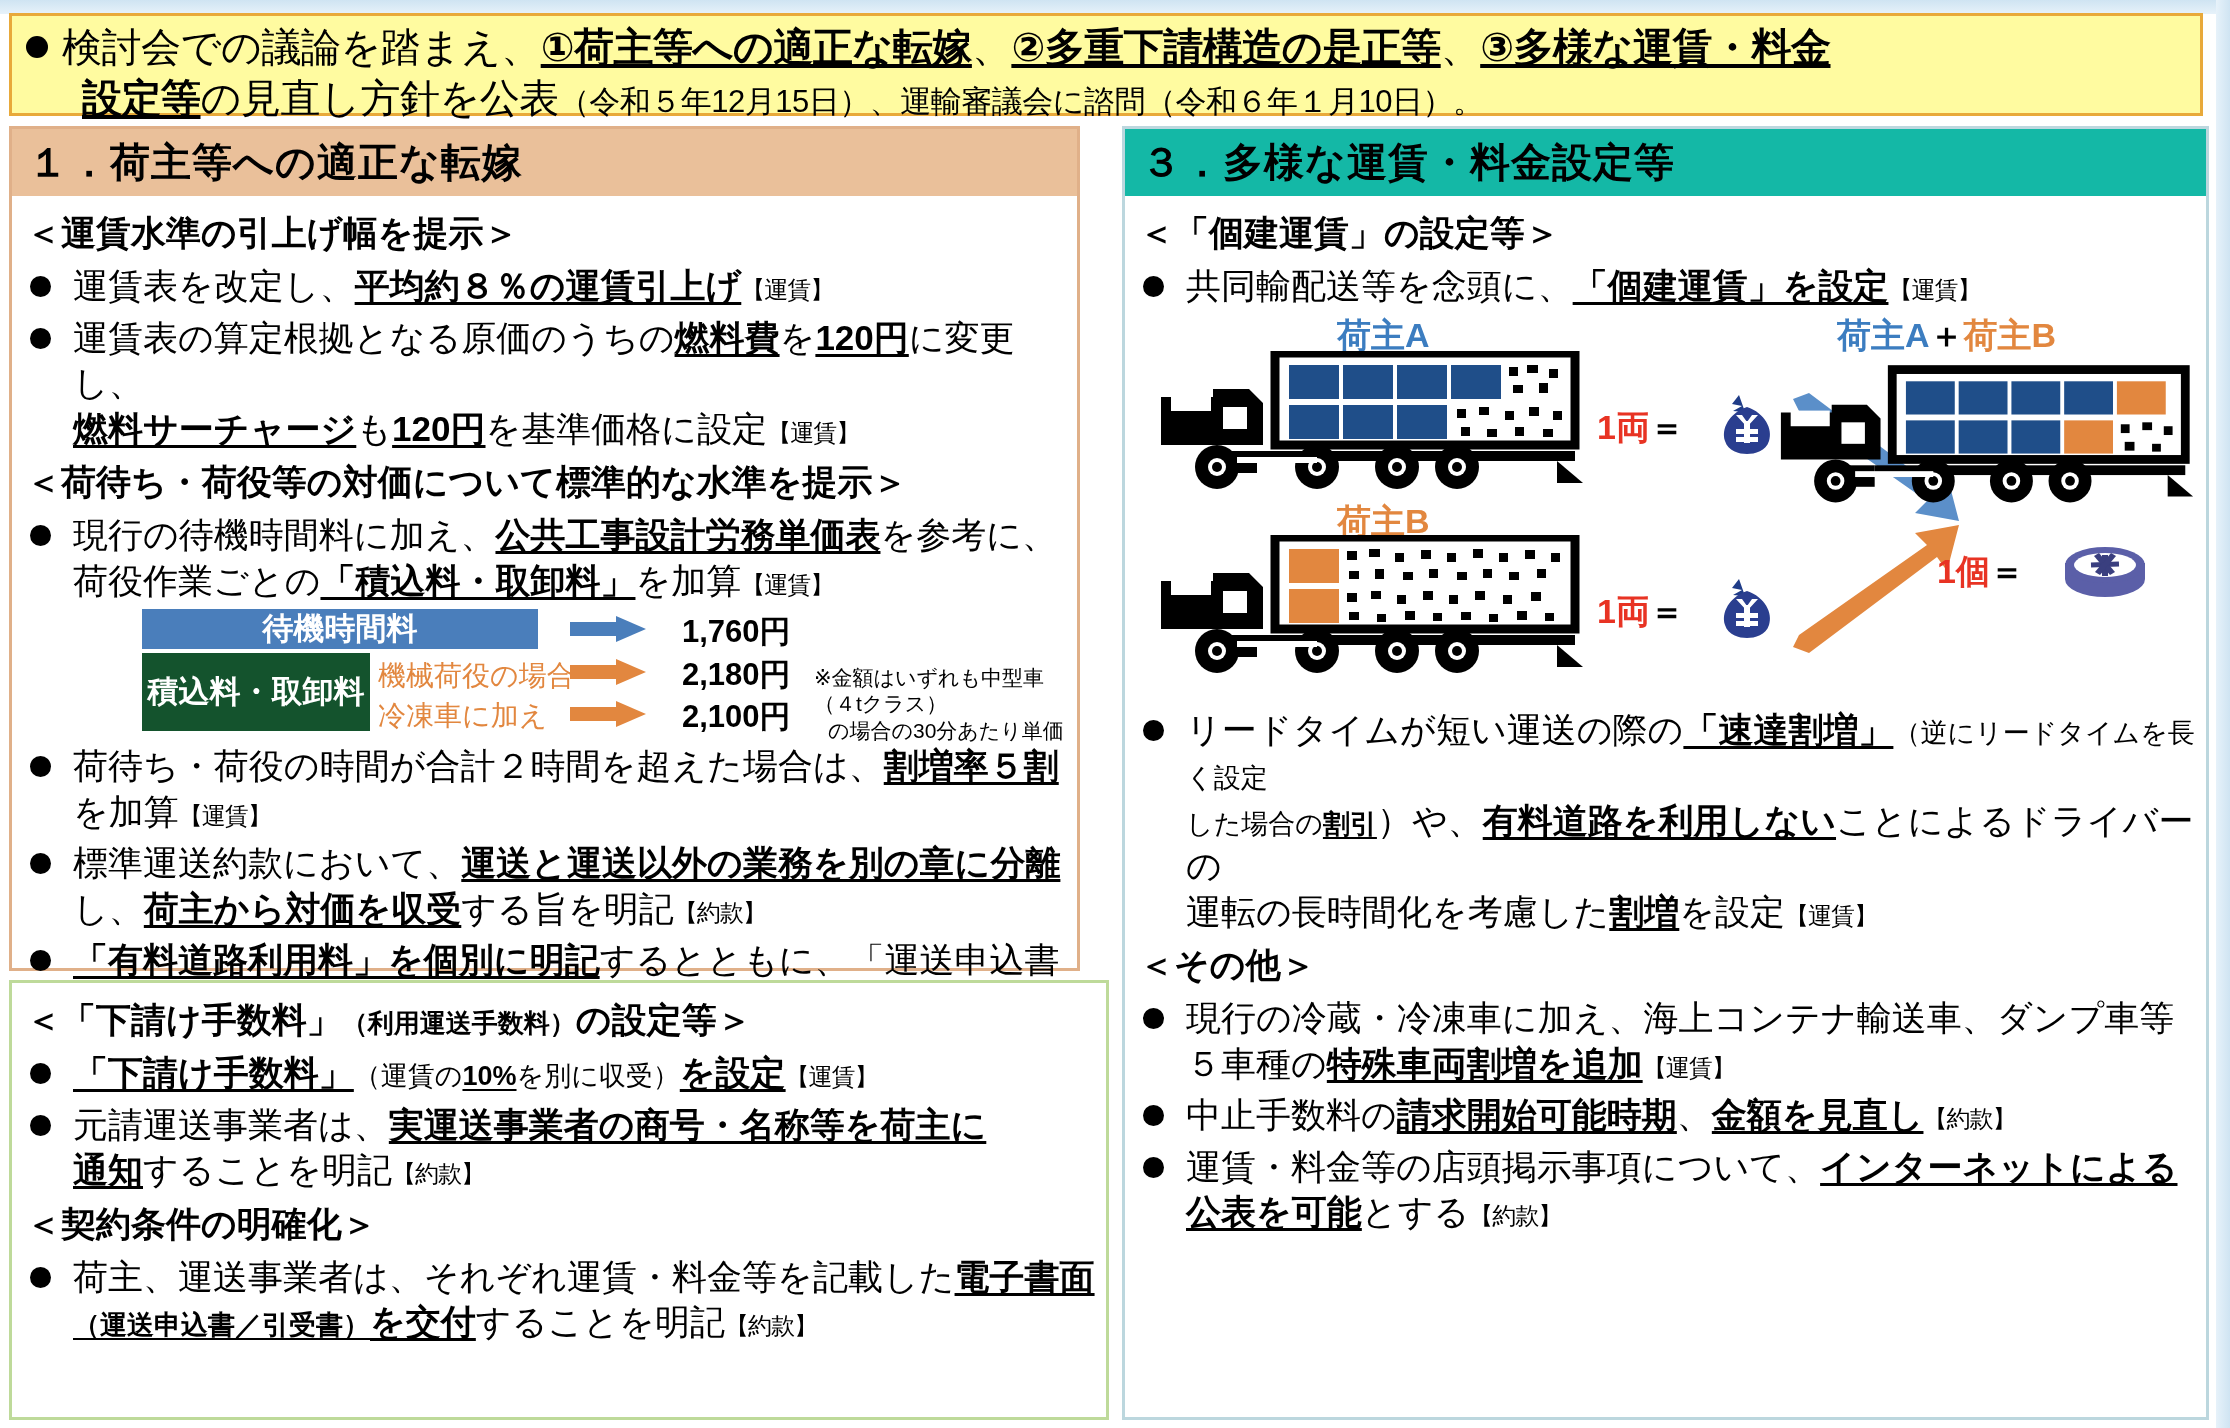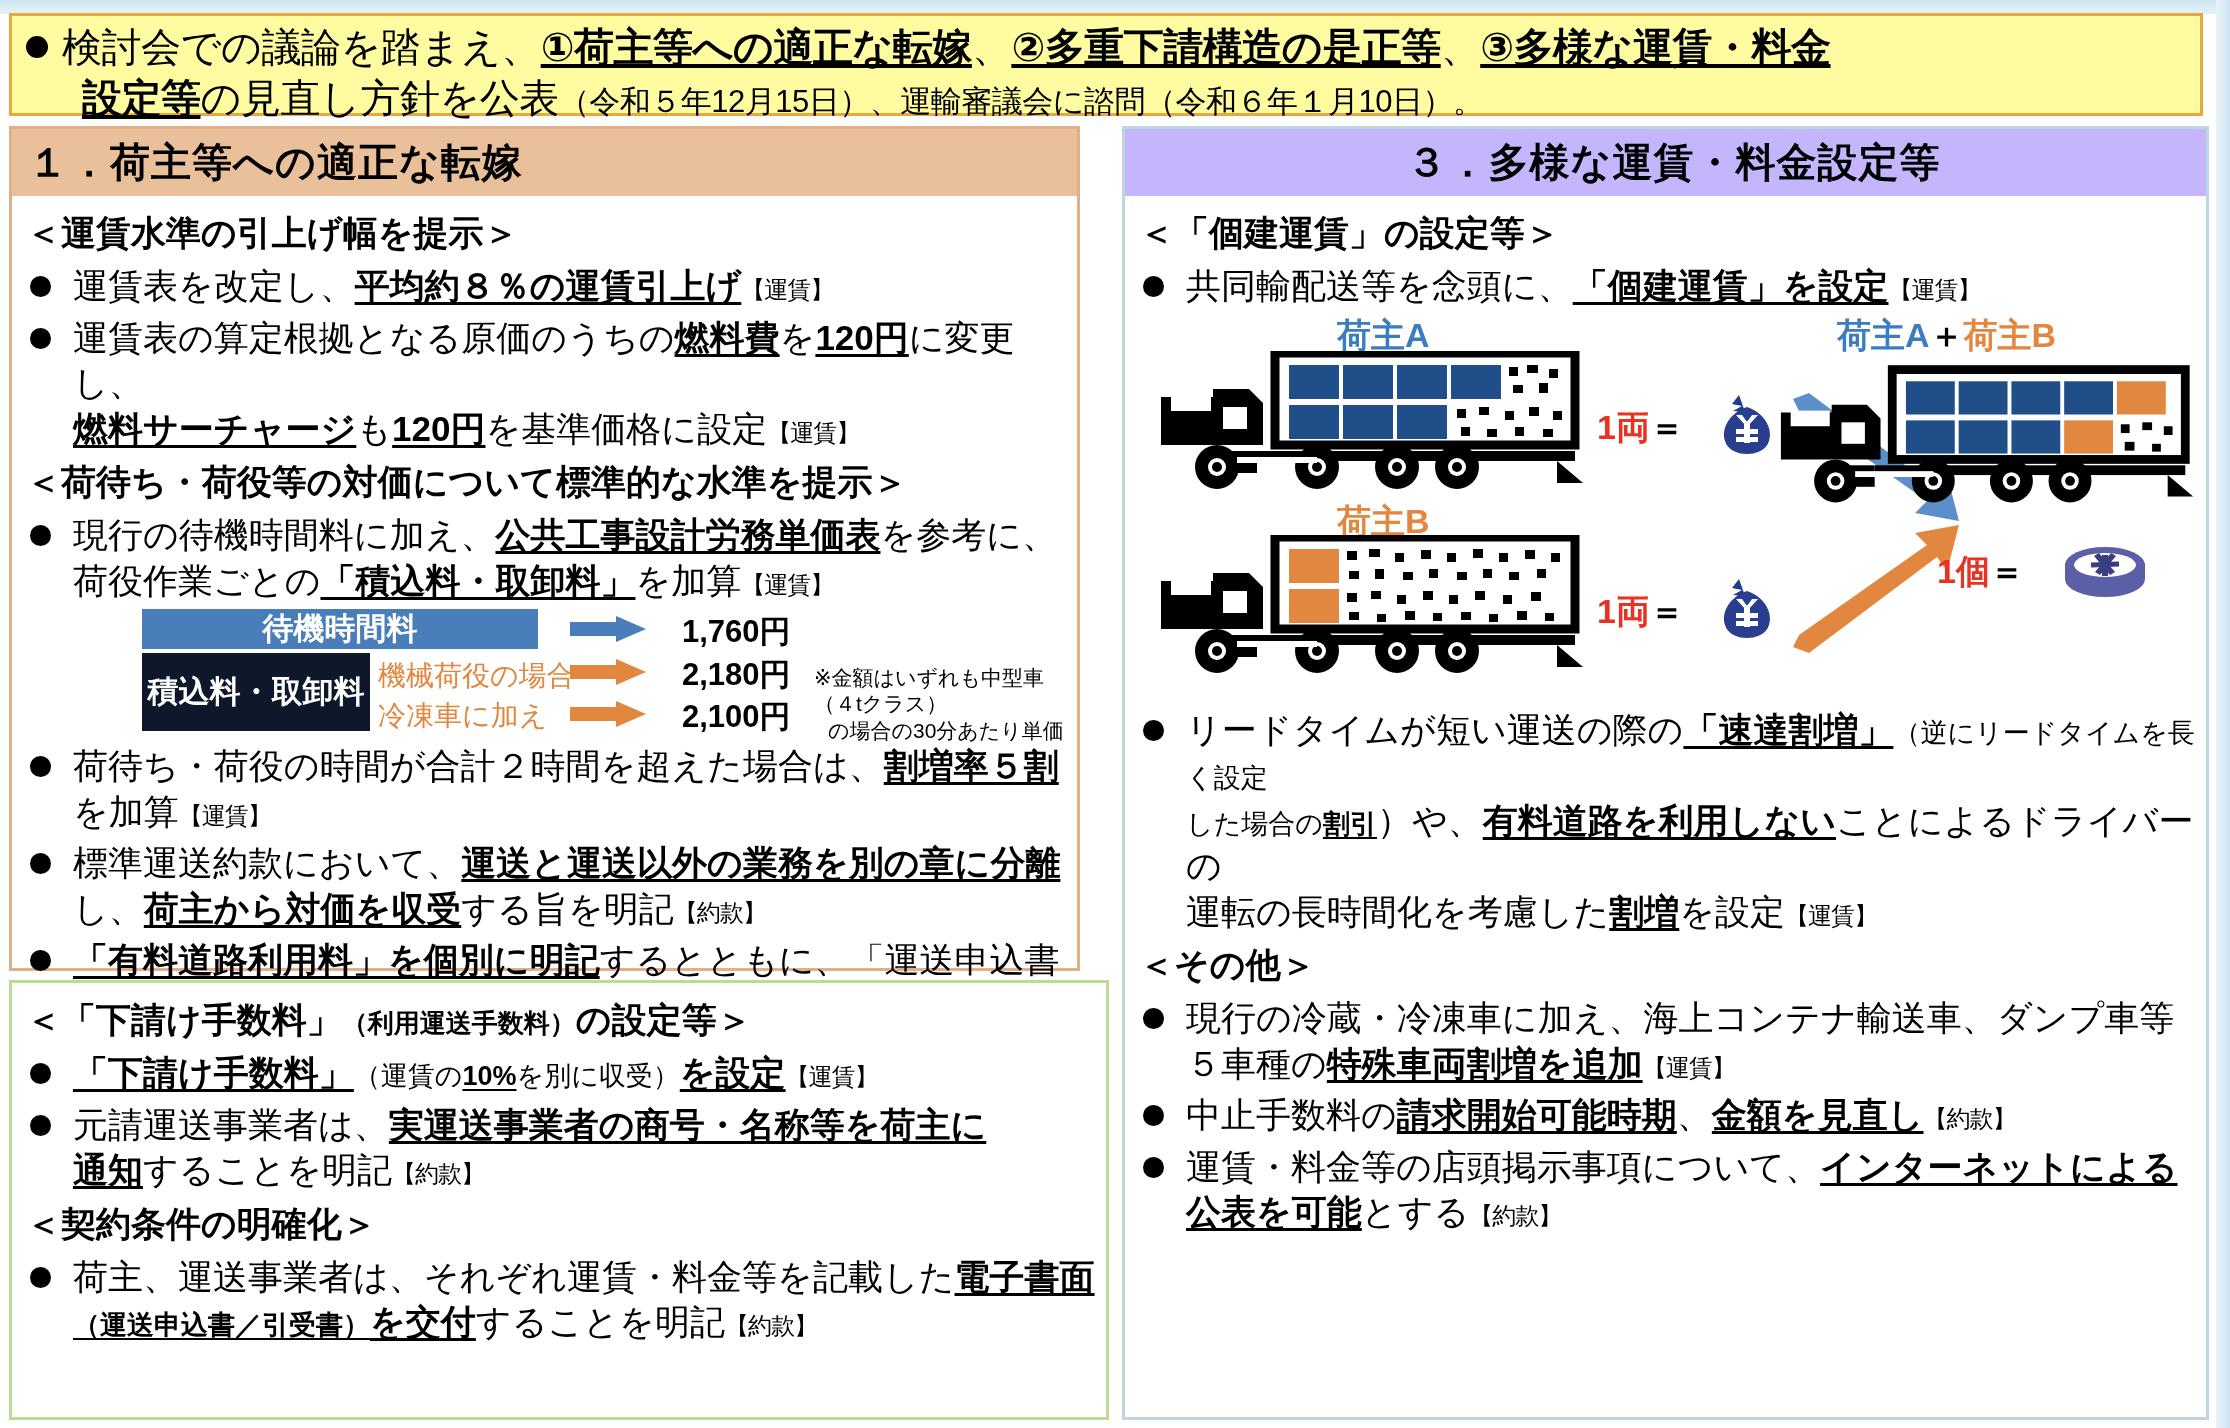--- a/index.html
+++ b/index.html
@@ -30,41 +30,41 @@
 
   
   .panel{position:absolute;box-sizing:border-box;background:#fff;}
   #panel-1{left:9px;top:126px;width:1071px;height:845px;border:3px solid #E0B089;}
   #panel-2{left:9px;top:980px;width:1100px;height:440px;border:3px solid #BEDA9A;}
   #panel-3{left:1122px;top:126px;width:1087px;height:1294px;border:3px solid #BCD7DE;}
 
   .panel-head{font-size:40px;font-weight:700;padding:6px 0 6px 16px;letter-spacing:1px;}
   #panel-1 .panel-head{background:#EAC09A;}
   #panel-2 .panel-head{background:#CDE3A8;}
-  #panel-3 .panel-head{background:#c4b5fd;text-align:center;}
+  #panel-3 .panel-head{background:#14b8a6;}
 
   .panel-body{padding:6px 10px 0 12px;}
 
   .sect{font-size:35px;font-weight:700;margin:8px 0 4px 2px;white-space:nowrap;}
   .sect .mini{font-size:26px;font-weight:700;}
 
   .bullet-row{display:flex;margin:6px 0 4px 0;}
   .bullet-row .bdot{flex:0 0 auto;width:21px;height:21px;border-radius:50%;
     background:#000;margin:13px 22px 0 6px;}
   .bullet-row .btxt{flex:1 1 auto;font-size:35px;line-height:1.30;}
   .btxt .tag{font-size:24px;font-weight:400;letter-spacing:-1px;}
   .bu{font-weight:700;text-decoration:underline;text-underline-offset:4px;}
   .nsm{font-size:27px;}
 
   
   #fee-table{position:relative;margin:6px 0 4px 118px;width:900px;height:128px;}
   .fee-bar{position:absolute;color:#fff;font-weight:700;font-size:31px;
     display:flex;align-items:center;justify-content:center;}
   #fee-bar-wait{left:0;top:0;width:396px;height:40px;background:#4A7EBB;}
-  #fee-bar-load{left:0;top:44px;width:228px;height:78px;background:#0f172a;}
+  #fee-bar-load{left:0;top:44px;width:228px;height:78px;background:#14532d;}
   .fee-sub{position:absolute;left:236px;color:#E2873F;font-size:28px;font-weight:400;}
   .fee-amt{position:absolute;font-size:31px;font-weight:700;}
   .arrow{position:absolute;width:78px;height:26px;}
   .arrow .shaft{position:absolute;left:0;top:6px;width:50px;height:14px;}
   .arrow .head{position:absolute;left:46px;top:0;width:0;height:0;
     border-top:13px solid transparent;border-bottom:13px solid transparent;}
   .a-blue .shaft{background:#4A7EBB;} .a-blue .head{border-left:30px solid #4A7EBB;}
   .a-org .shaft{background:#E2873F;} .a-org .head{border-left:30px solid #E2873F;}
   #fee-note{position:absolute;left:672px;top:56px;width:250px;font-size:21px;line-height:1.25;}
 

